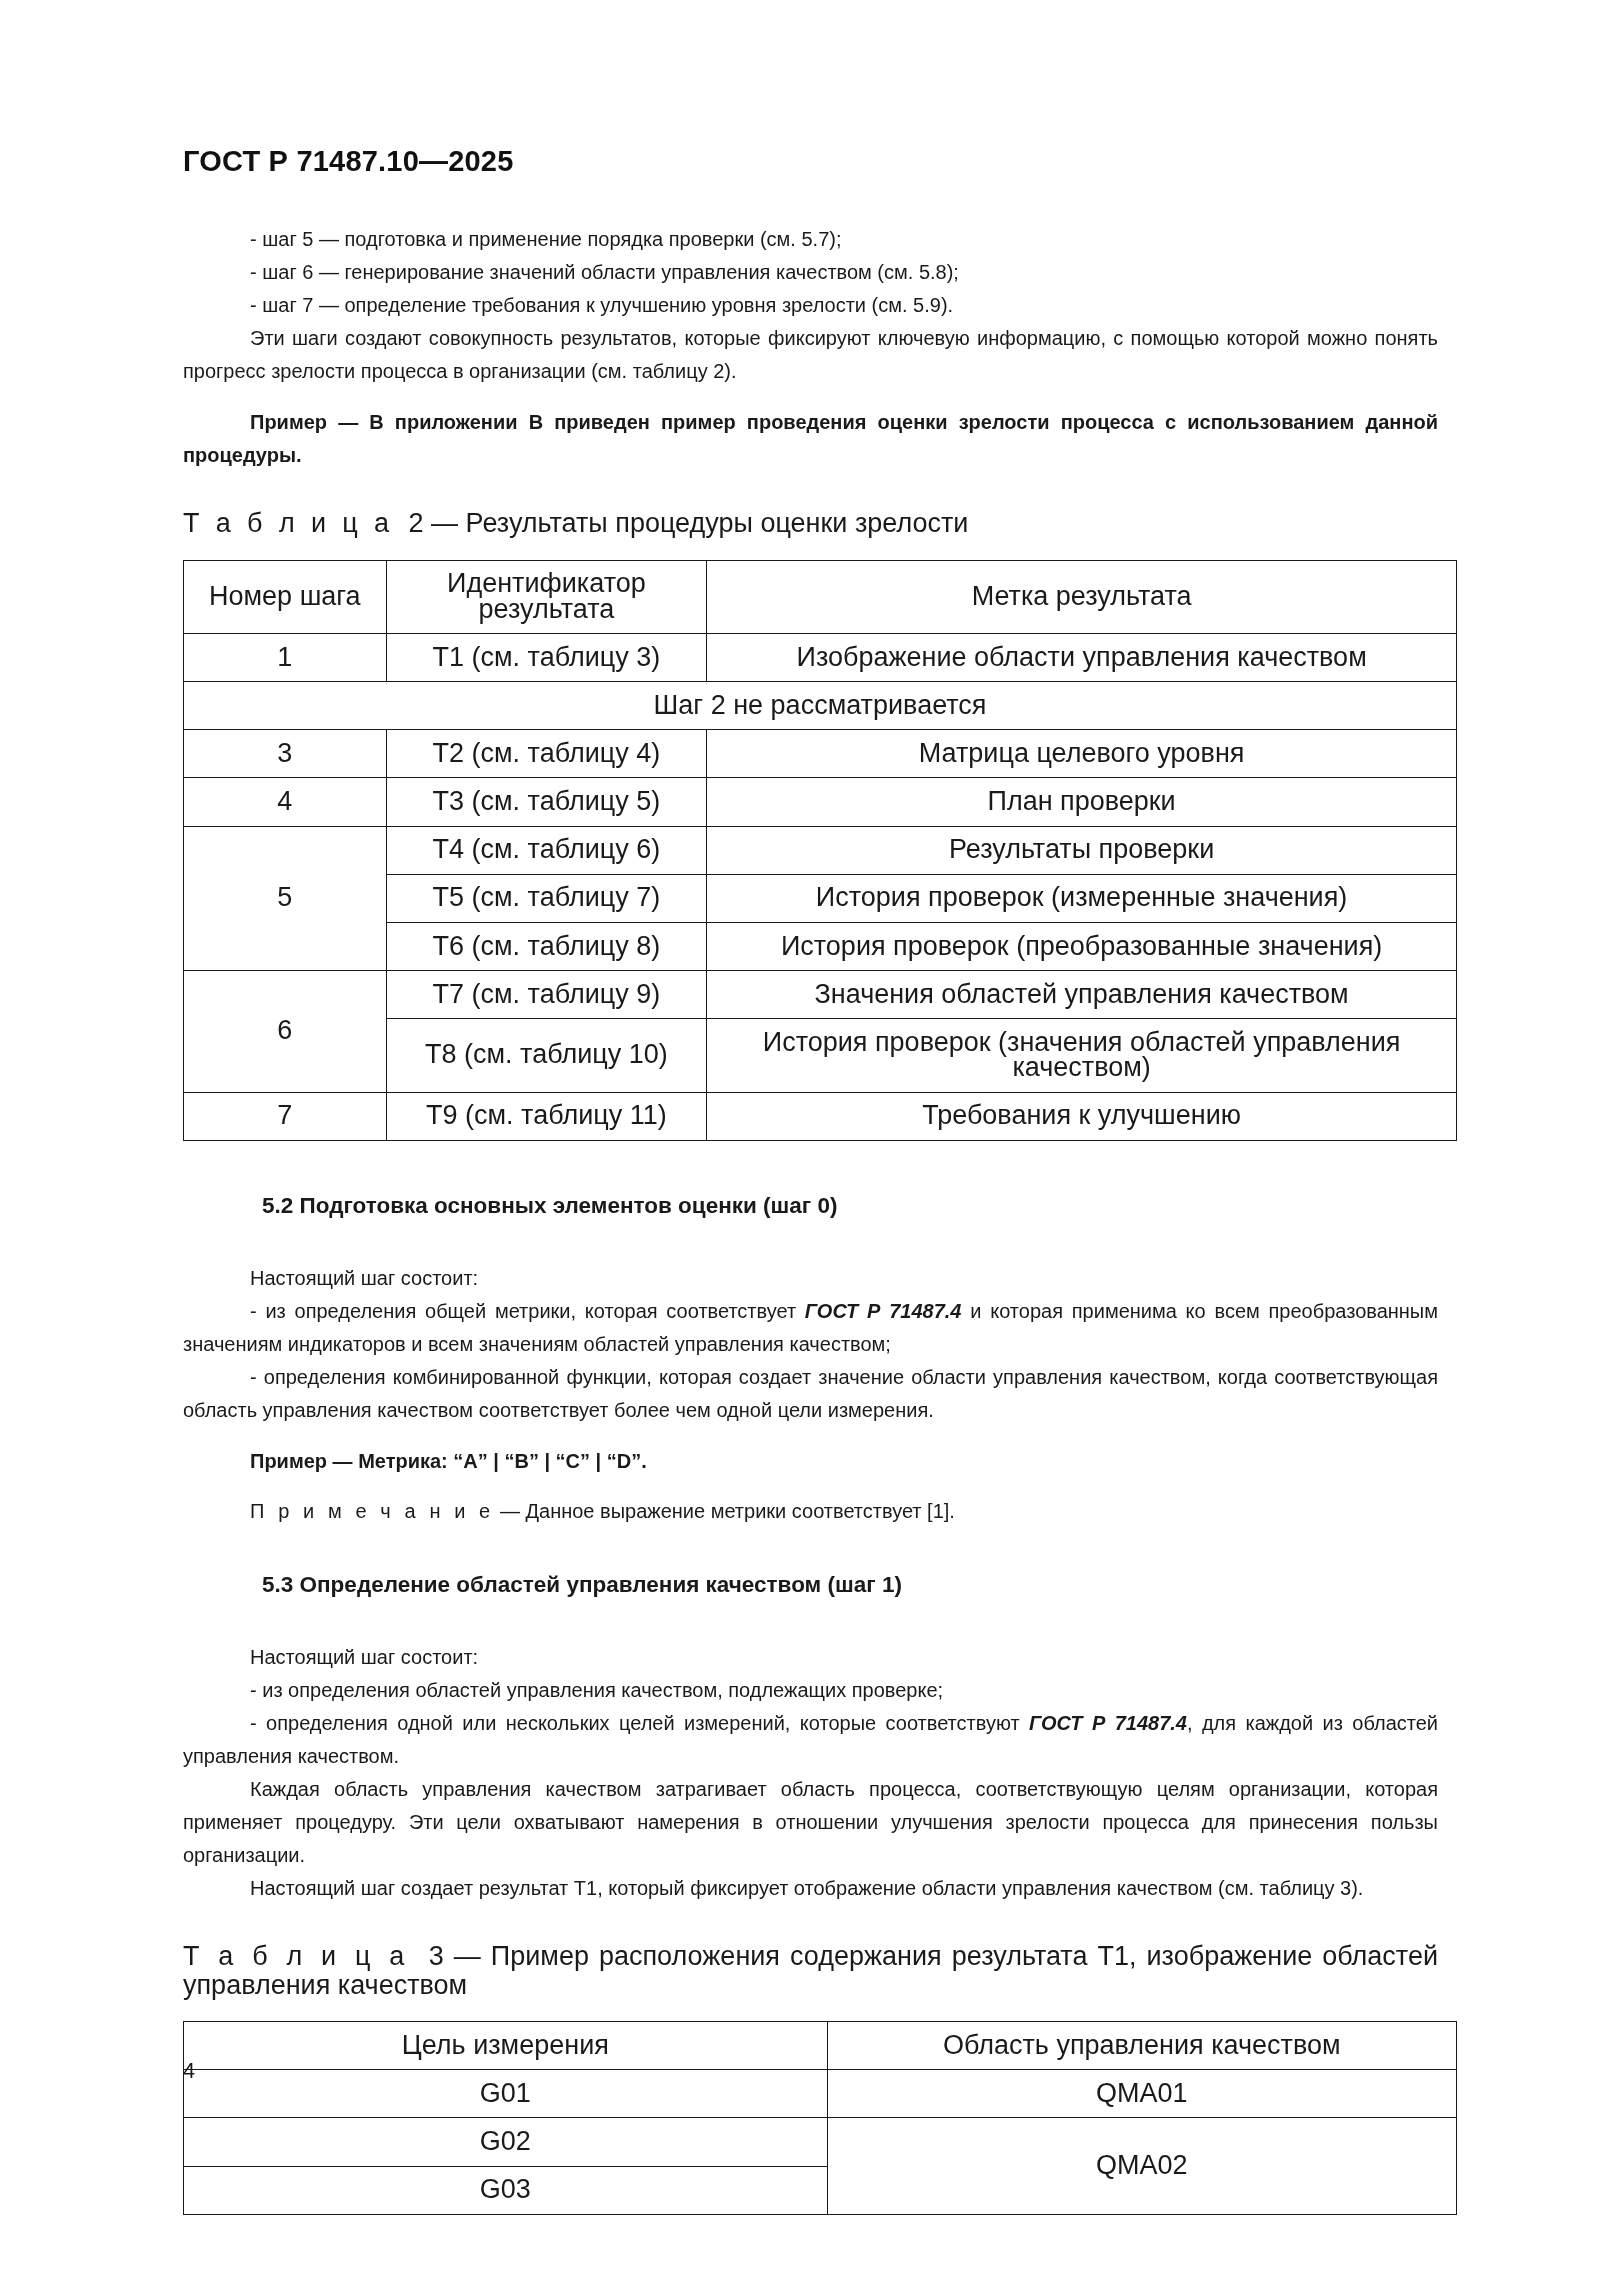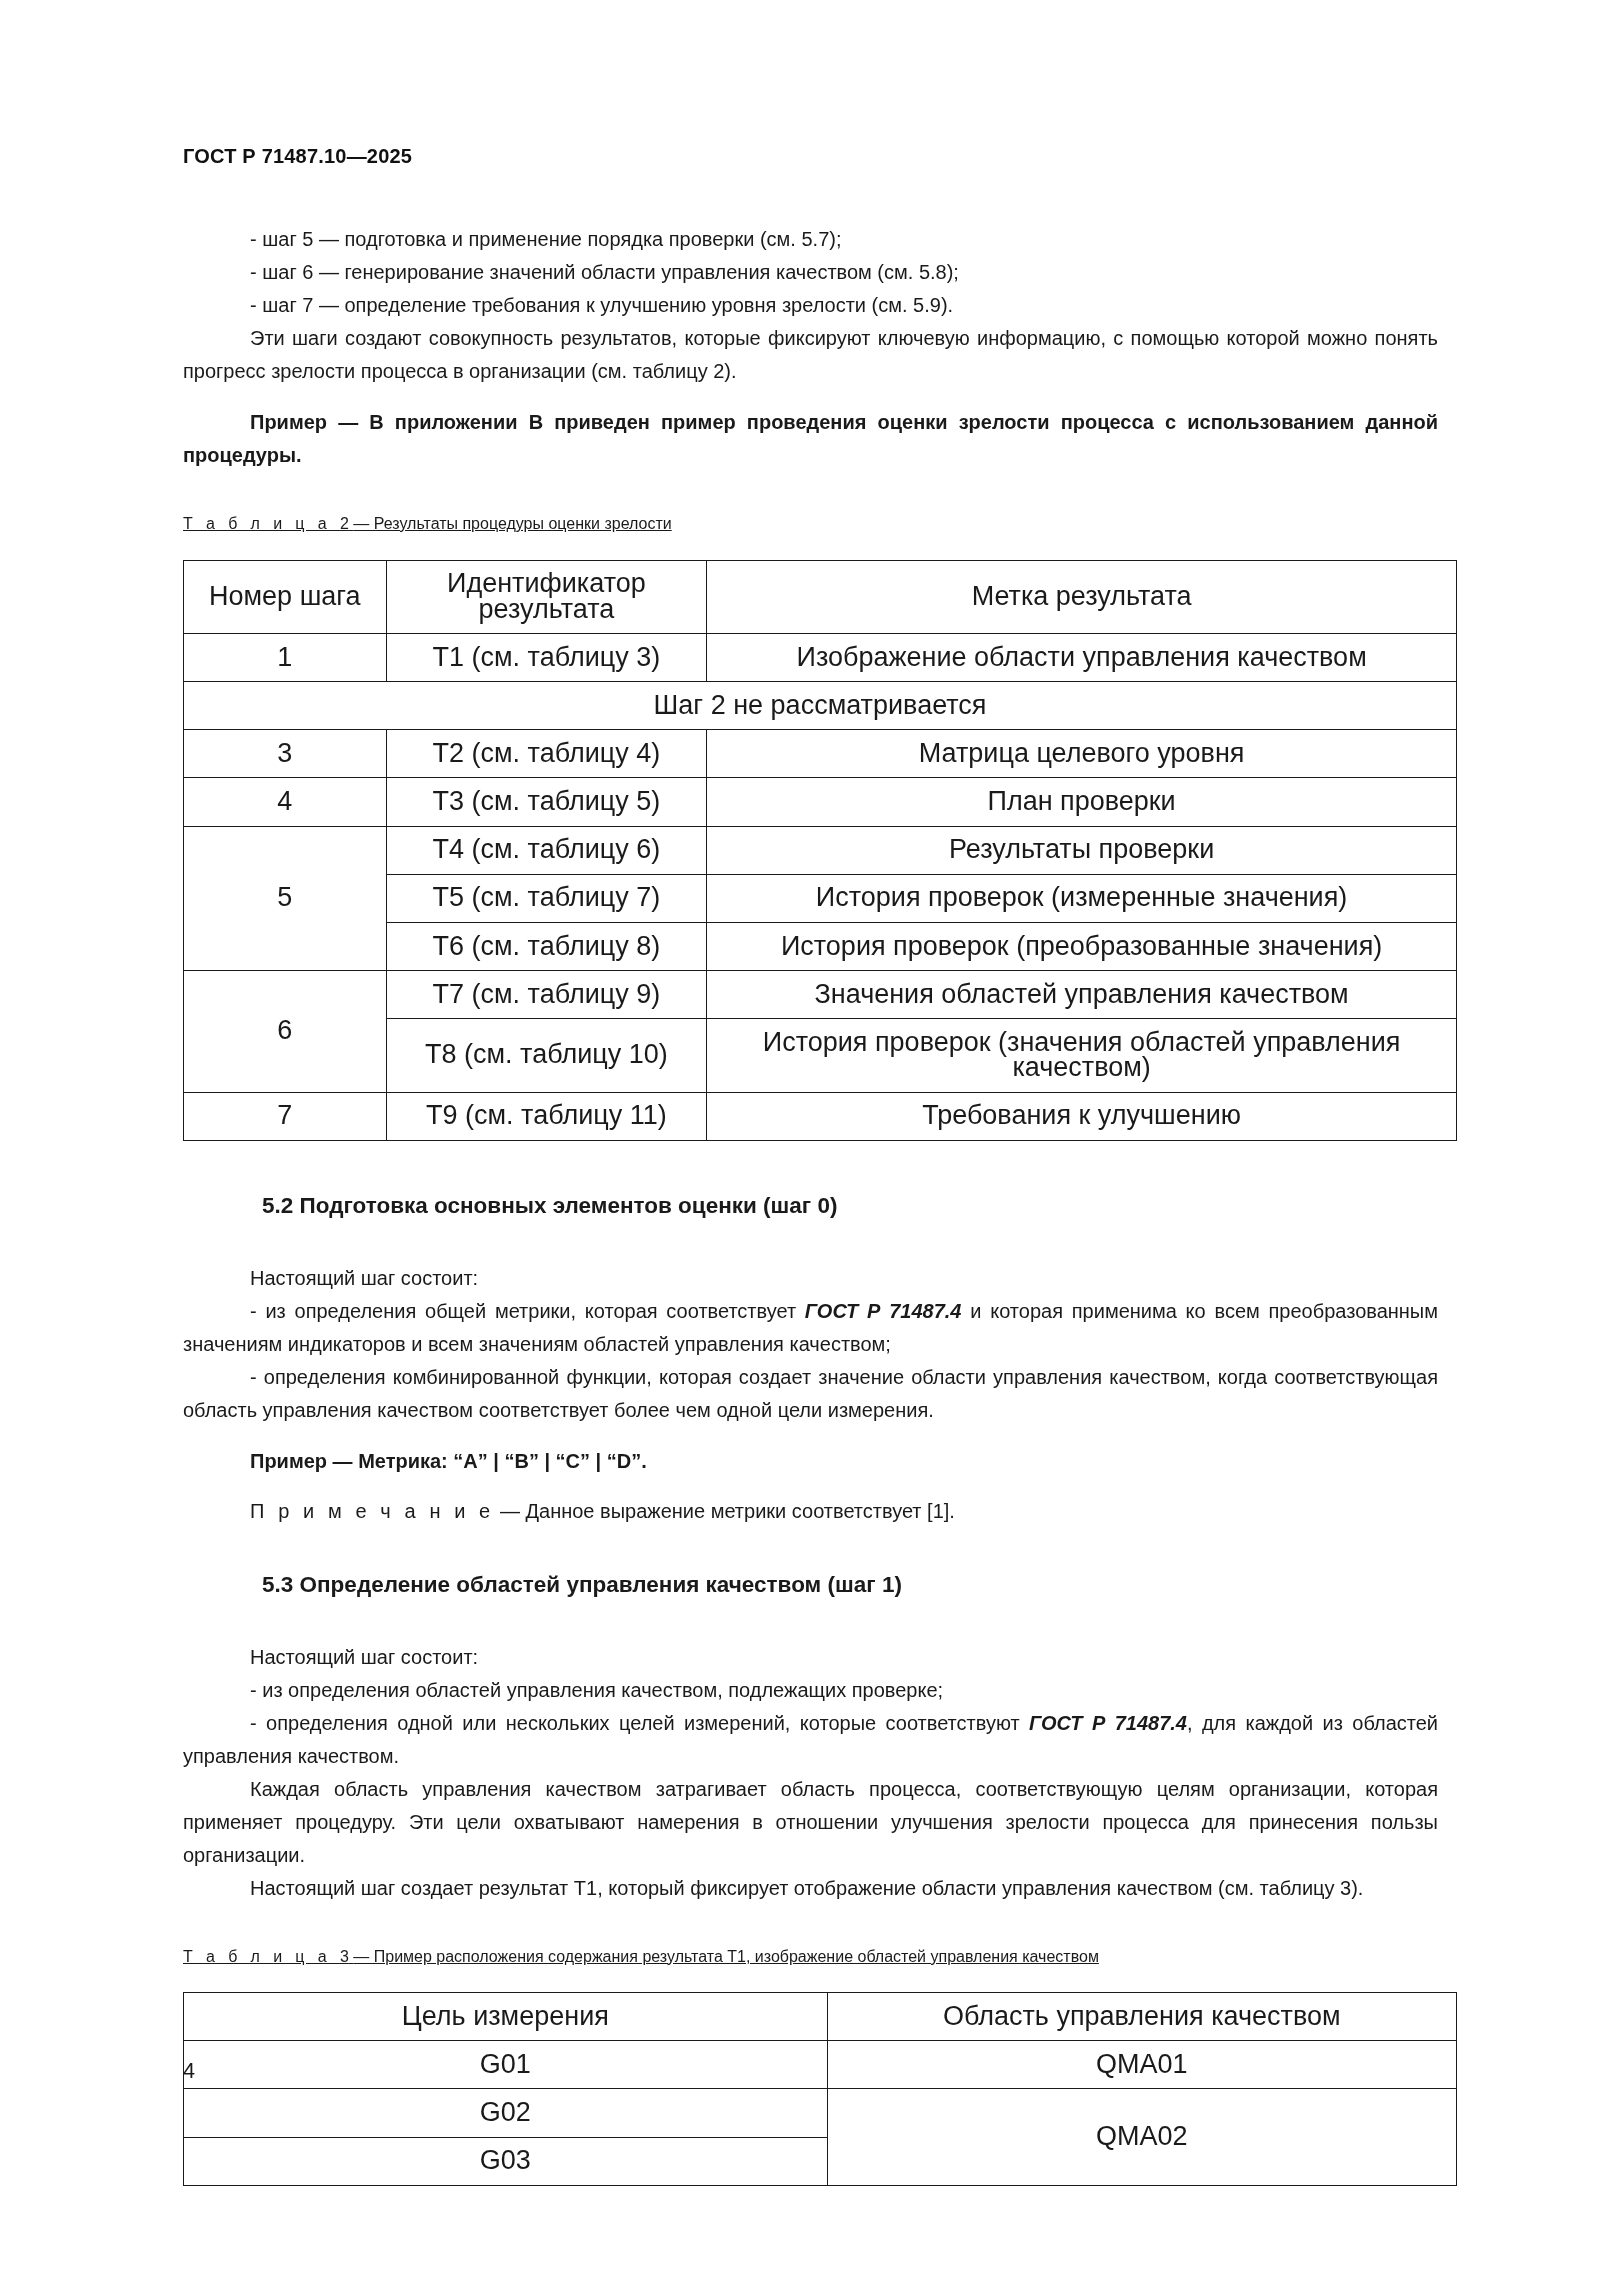--- a/index.html
+++ b/index.html
@@ -19,21 +19,21 @@
     box-sizing: border-box;
     padding: 0;
     overflow: hidden;
   }
 
   
   .doc-header {
     position: absolute;
     left: 183px;
     top: 145px;
-    font-size: 20px;
+    font-size: 29px;
     font-weight: bold;
     letter-spacing: 0.2px;
     color: #111;
     white-space: nowrap;
   }
 
   
   .body-block {
     position: absolute;
     left: 183px;
@@ -76,26 +76,25 @@
     font-weight: bold;
     line-height: 31px;
     text-indent: 67px;
   }
   .gap-sm { height: 21.6px; }
   .gap-md { height: 29px; }
   .gap-lg { height: 37px; }
 
   
   .table-caption {
-    font-size: 16px;
+    font-size: 27px;
     line-height: 29px;
     color: #1a1a1a;
     margin: 0;
     text-indent: 0;
-    text-decoration: underline;
   }
   .table-caption .tsp {
     letter-spacing: 4.4px;
   }
 
   
   table.gost {
     border-collapse: collapse;
     width: 1274px;
     table-layout: fixed;

